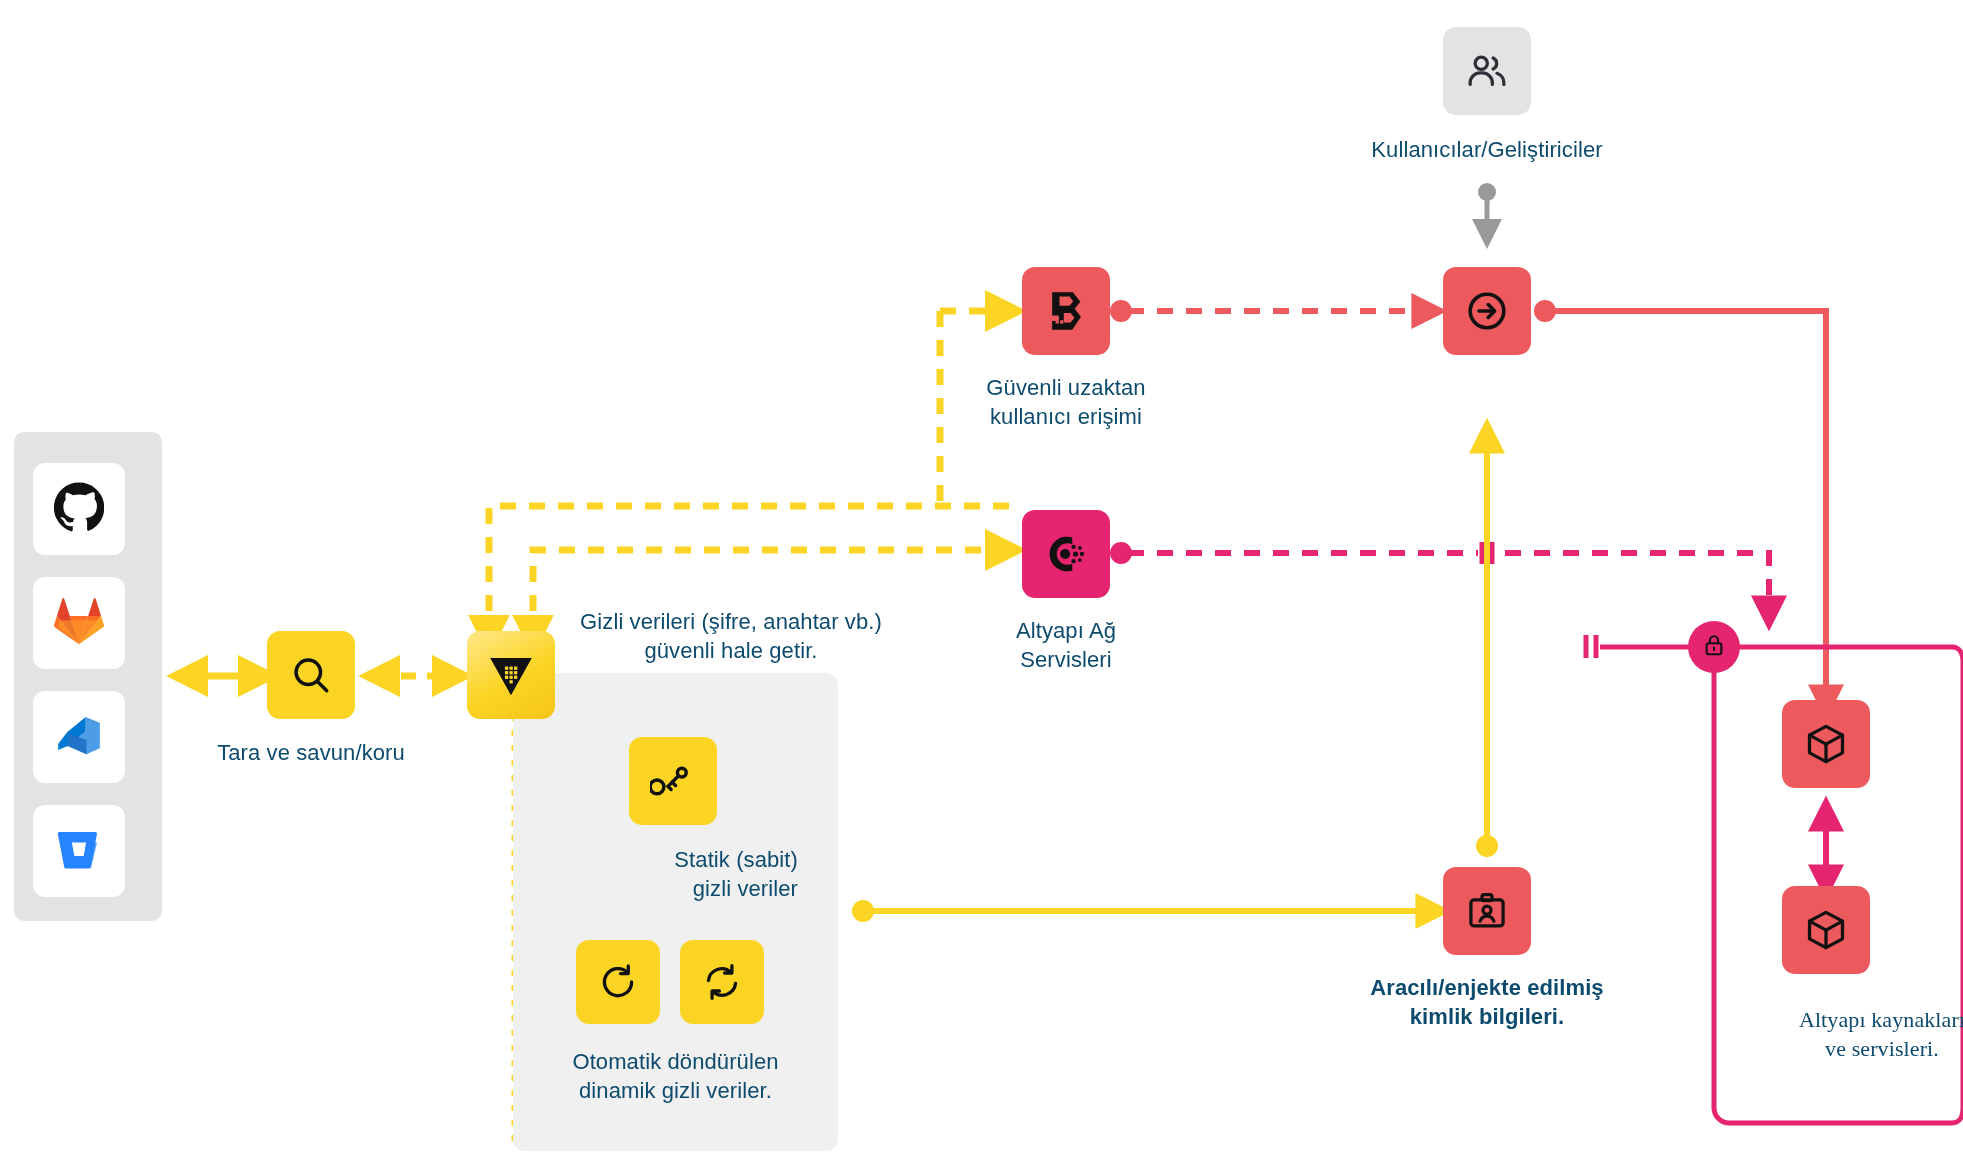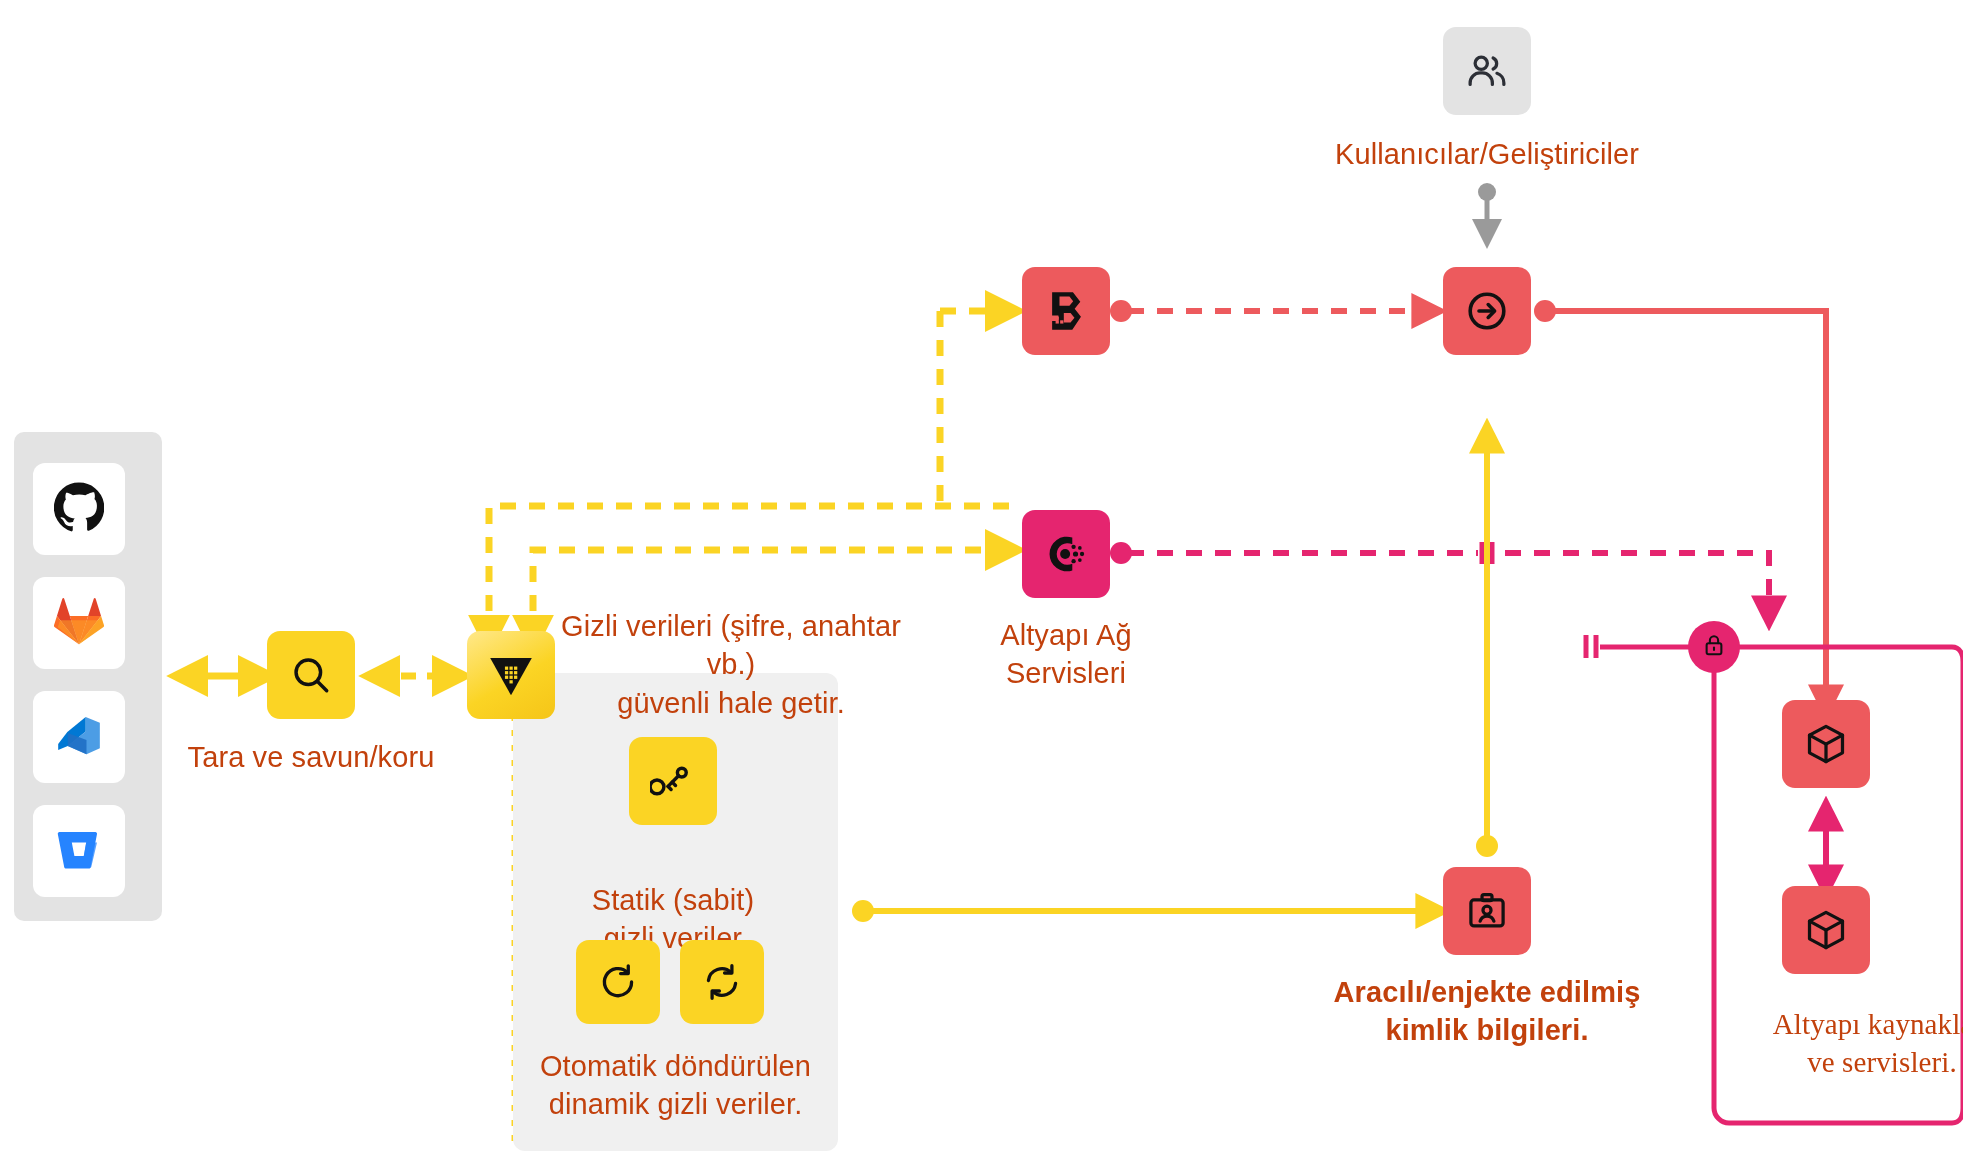--- a/index.html
+++ b/index.html
@@ -10,21 +10,21 @@
   }
   .stage{position:absolute;left:0;top:0;width:1963px;height:1170px;}
   .svg-layer{position:absolute;left:0;top:0;width:1963px;height:1170px;}
   .node{position:absolute;}
   .tile{
     border-radius:13px;display:flex;align-items:center;justify-content:center;
   }
   .tile svg{display:block;}
   .label{
     position:absolute;text-align:center;line-height:1.32;
-    font-size:29px;color:#c2410c;letter-spacing:.1px;white-space:pre-line;
+    font-size:22px;color:#0c4a6e;letter-spacing:.1px;white-space:pre-line;
   }
   .repo-panel{
     position:absolute;background:#e3e3e3;border-radius:10px;
   }
   .repo-chip{
     position:absolute;background:#ffffff;border-radius:12px;
     display:flex;align-items:center;justify-content:center;
   }
   .secret-panel{
     position:absolute;background:#f0f0f0;border-radius:12px;
@@ -237,21 +237,21 @@
         <svg width="46" height="46" viewBox="0 0 24 24" fill="none" stroke="#111111" stroke-width="1.8" stroke-linecap="round" stroke-linejoin="round">
           <circle cx="16.6" cy="7.6" r="2.3"></circle>
           <path d="M14.9 9.3 9.4 14.8"></path>
           <path d="M6.2 12.5a3.6 3.6 0 1 0 0 5.1 3.6 3.6 0 0 0 0-5.1z"></path>
           <path d="M9.4 14.8l1.6 1.6"></path>
           <path d="M11.6 12.6l1.7 1.7"></path>
         </svg>
       </span>
     </div>
   </div>
-  <div class="label" style="left:548px;top:881px;width:250px;">Statik (sabit)
+  <div class="label" style="left:548px;top:845px;width:250px;text-align:right;">Statik (sabit)
 gizli veriler</div>
 
   <div class="node" style="left:576px;top:940px;">
     <div class="tile yellow" style="width:84px;height:84px;">
       <span>
         <svg width="44" height="44" viewBox="0 0 24 24" fill="none" stroke="#111111" stroke-width="1.8" stroke-linecap="round" stroke-linejoin="round">
           <path d="M19.4 12a7.4 7.4 0 1 1-2.2-5.2"></path>
           <polyline points="17.6,3.2 17.6,7.4 13.4,7.4"></polyline>
         </svg>
       </span>
@@ -280,20 +280,22 @@
           <path d="M5.6 3.4h9.6l3.4 4.3-2.6 3.3 2.9 3.7-4 6h-9.3v-4.1h2.9v-2.5H5.6z"></path>
           <rect x="7.2" y="14.6" width="1.5" height="1.5" fill="#ed5a5d"></rect>
           <rect x="9.3" y="16.3" width="1.5" height="1.5" fill="#ed5a5d"></rect>
           <rect x="7.2" y="16.3" width="1.5" height="1.5" fill="#ed5a5d"></rect>
           <path d="M9 5.3h4.6l1.7 2.2-1.7 2.1H9z" fill="#ed5a5d"></path>
           <path d="M11 12.9h3.1l1.8 2.2-1.8 2.2H11z" fill="#ed5a5d"></path>
         </svg>
       </span>
     </div>
   </div>
+  <div class="label" style="left:916px;top:373px;width:300px;">Güvenli uzaktan
+kullanıcı erişimi</div>
 
   <div class="node" style="left:1022px;top:510px;">
     <div class="tile pink" style="width:88px;height:88px;">
       <span>
         <svg width="52" height="52" viewBox="0 0 24 24" fill="#111111">
           <path d="M14.9 4.4a8 8 0 1 0 0 15.2v-3.1a5 5 0 1 1 0-9z"></path>
           <circle cx="11.6" cy="12" r="2.3"></circle>
           <circle cx="16.4" cy="12" r="1.2"></circle>
           <circle cx="19.4" cy="12" r="1"></circle>
           <circle cx="15.5" cy="8.7" r="1"></circle>

